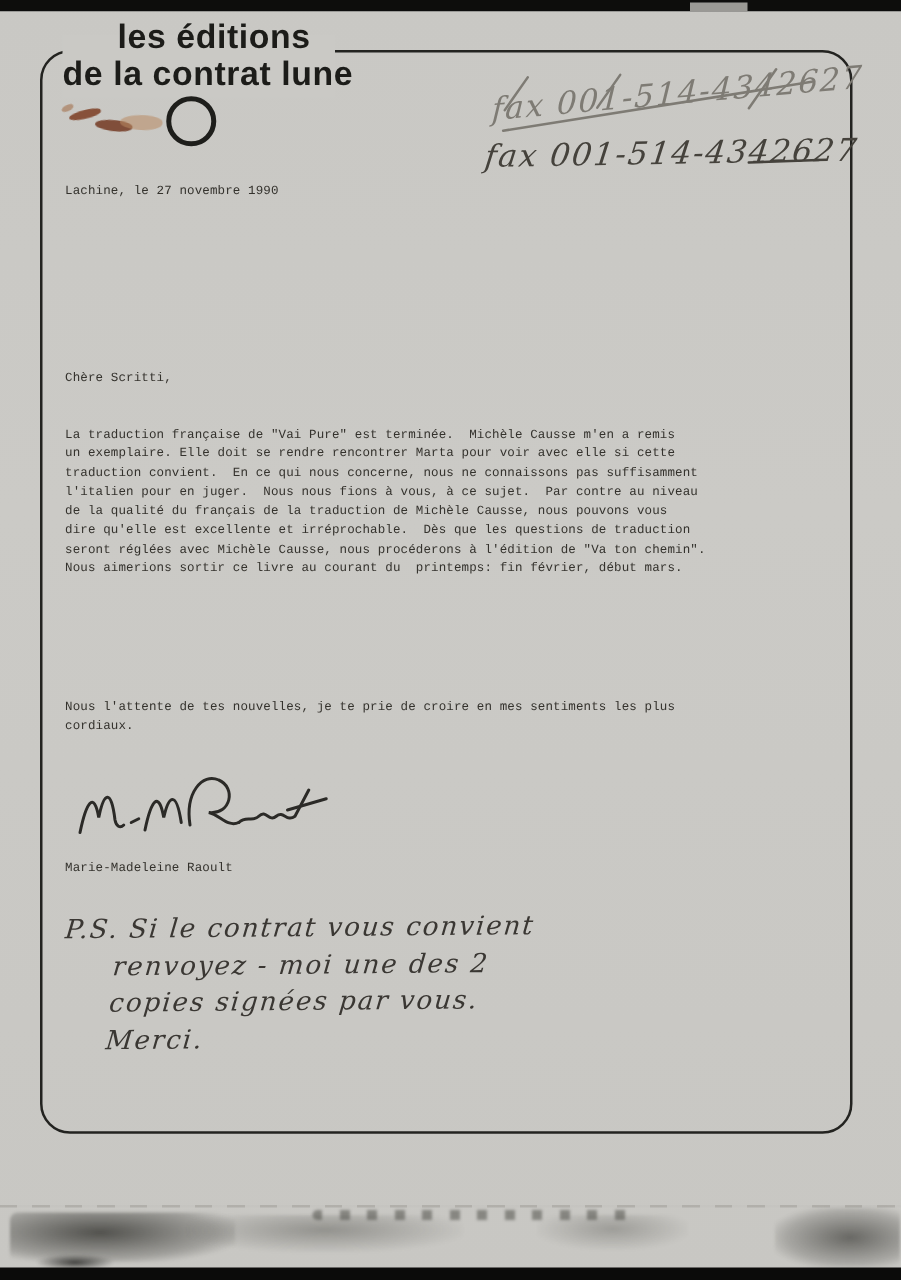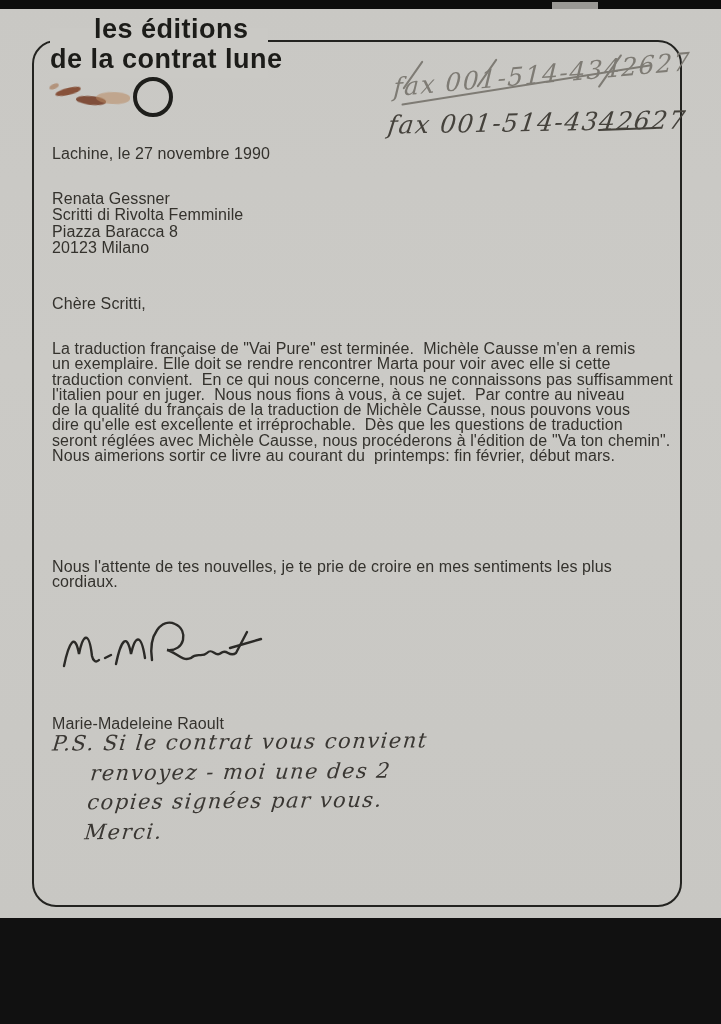--- a/index.html
+++ b/index.html
@@ -1,18 +1,18 @@
 <!DOCTYPE html>
 <html><head>
 <meta charset="utf-8">
 <style>
   html,body{margin:0;padding:0;background:#111;}
   .scan{
     position:relative;
-    width:721px;height:918px;
+    width:721px;height:1024px;
     margin:0 auto;
     background:linear-gradient(180deg,#c9c8c4 0%,#cbcac6 40%,#c8c7c3 100%);
     overflow:hidden;
     font-family:"Liberation Sans",sans-serif;
   }
   .bar-top{position:absolute;left:0;top:0;width:721px;height:9px;background:#0d0d0c;}
   .bar-top .notch{position:absolute;left:552px;top:2px;width:46px;height:7px;background:#9a9995;}
   .bar-bottom{position:absolute;left:0;top:1014px;width:721px;height:10px;background:#0b0b0a;}
 
   .letter-border{
@@ -46,22 +46,22 @@
     transform:rotate(-1deg) skewX(-8deg);}
   .strike{position:absolute;background:#7e7b74;height:2px;border-radius:2px;}
   .strike.long{left:400px;top:84px;width:252px;transform:rotate(-9deg);}
   .strike.sl1{left:396px;top:74px;width:34px;transform:rotate(-55deg);}
   .strike.sl2{left:470px;top:72px;width:34px;transform:rotate(-55deg);}
   .strike.sl3{left:590px;top:70px;width:40px;transform:rotate(-55deg);}
   .strike.tail{left:598px;top:128px;width:58px;background:#45423c;transform:rotate(-2deg);}
 
   .typed{
     position:absolute;left:52px;
-    font-family:Liberation Sans, sans-serif;
-    font-size:16px;line-height:15.3px;color:#34322d;
+    font-family:Liberation Mono, monospace;
+    font-size:10px;line-height:15.3px;color:#34322d;
     white-space:pre;letter-spacing:0.1px;
   }
   .addr{line-height:16.4px;}
 
   .sig-svg{position:absolute;left:58px;top:612px;}
   .ps{position:absolute;left:48px;top:728px;font-size:21px;color:#3a3733;
     line-height:29.5px;transform:rotate(-0.5deg) skewX(-6deg);}
 
   .footer{
     position:absolute;left:32px;top:866px;width:646px;text-align:center;
@@ -109,24 +109,20 @@
   <div class="hand fax1">fax 001-514-4342627</div>
   <div class="strike long"></div>
   <div class="strike sl1"></div>
   <div class="strike sl2"></div>
   <div class="strike sl3"></div>
   <div class="hand fax2">fax 001-514-4342627</div>
   <div class="strike tail"></div>
 
   <div class="typed" style="top:146px">Lachine, le 27 novembre 1990</div>
 
-  <div class="typed addr" style="top:191px">Renata Gessner
-Scritti di Rivolta Femminile
-Piazza Baracca 8
-20123 Milano</div>
 
   <div class="typed" style="top:296px">Chère Scritti,</div>
 
   <div class="typed" style="top:341px">La traduction française de "Vai Pure" est terminée.  Michèle Causse m'en a remis
 un exemplaire. Elle doit se rendre rencontrer Marta pour voir avec elle si cette
 traduction convient.  En ce qui nous concerne, nous ne connaissons pas suffisamment
 l'italien pour en juger.  Nous nous fions à vous, à ce sujet.  Par contre au niveau
 de la qualité du français de la traduction de Michèle Causse, nous pouvons vous
 dire qu'elle est excellente et irréprochable.  Dès que les questions de traduction
 seront réglées avec Michèle Causse, nous procéderons à l'édition de "Va ton chemin".
@@ -137,21 +133,21 @@
   <svg class="sig-svg" width="215" height="70" viewBox="0 0 215 70">
     <g fill="none" stroke="#2b2a27" stroke-width="2.4" stroke-linecap="round">
       <path d="M6,54 C11,30 17,20 21,42 C25,22 31,18 34,44 C35,49 38,51 41,48"></path>
       <path d="M47,46 l6,-3"></path>
       <path d="M58,52 C63,28 69,20 73,42 C77,24 83,20 87,46"></path>
       <path d="M94,48 C90,22 104,6 117,12 C131,18 127,40 109,38 C118,40 124,50 133,46"></path>
       <path d="M133,46 C139,40 144,46 149,41 C155,35 157,46 163,41 C169,36 171,46 178,41 L189,20"></path>
       <path d="M172,36 L203,27"></path>
     </g>
   </svg>
-  <div class="typed" style="top:716px">Marie-Madeleine Raoult</div>
+  <div class="typed" style="top:688px">Marie-Madeleine Raoult</div>
 
   <div class="hand ps">P.S. Si le contrat vous convient
      renvoyez - moi une des 2
      copies signées par vous.
      Merci.</div>
 
 
   <div class="paper-edge"></div>
   <div class="smudge a"></div>
   <div class="smudge b"></div>

